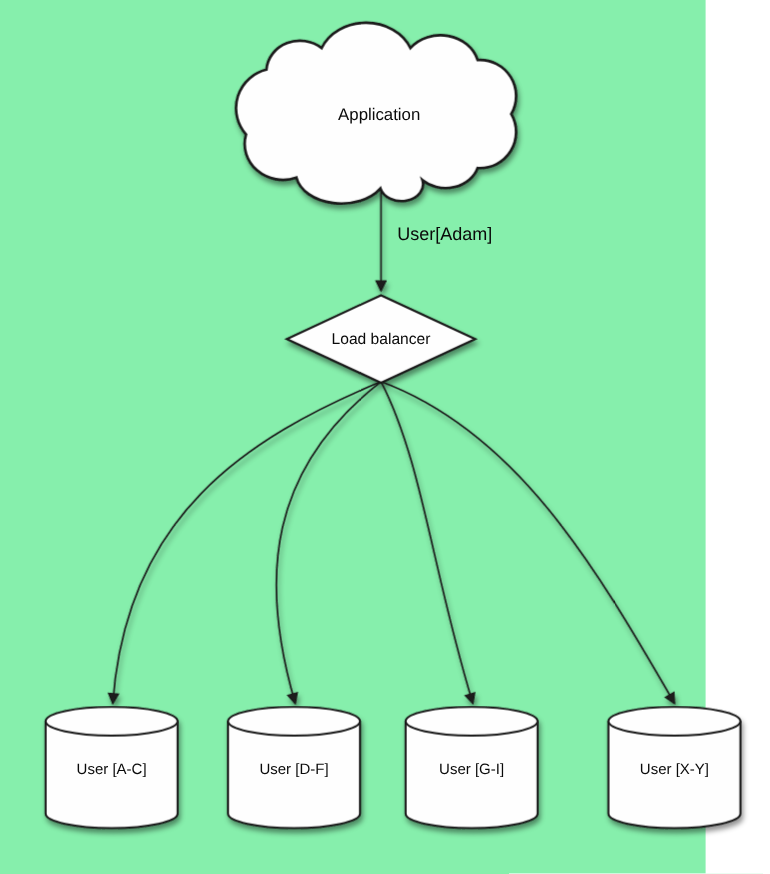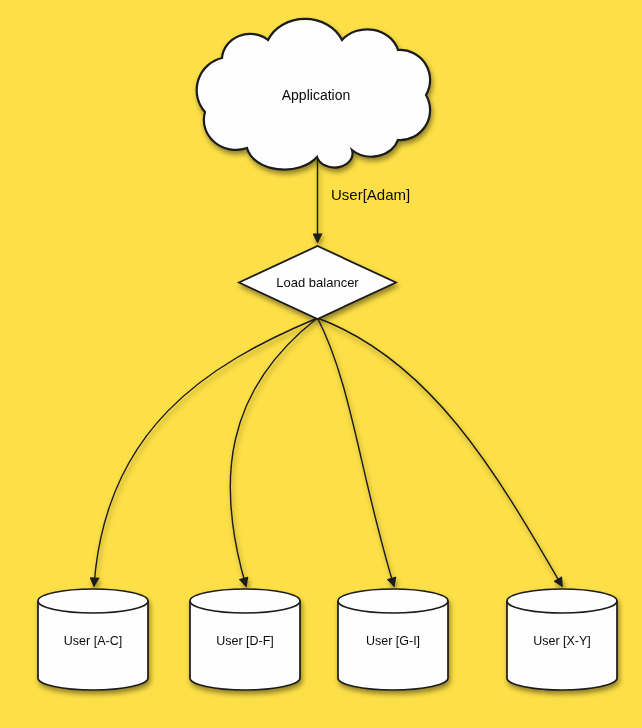--- a/index.html
+++ b/index.html
@@ -6,23 +6,23 @@
     margin: 0;
     padding: 0;
     background: #ffffff;
     width: 642px;
     height: 728px;
     overflow: hidden;
     font-family: "Liberation Sans", "DejaVu Sans", sans-serif;
   }
   .canvas {
     position: relative;
-    width: 642px;
+    width: 588px;
     height: 728px;
-    background: #fde047;
+    background: #86efac;
   }
   svg { display: block; }
   .shape {
     fill: #fefefe;
     stroke: #1a1a1a;
   }
   .edge {
     fill: none;
     stroke: #1a1a1a;
     stroke-width: 1.4;

